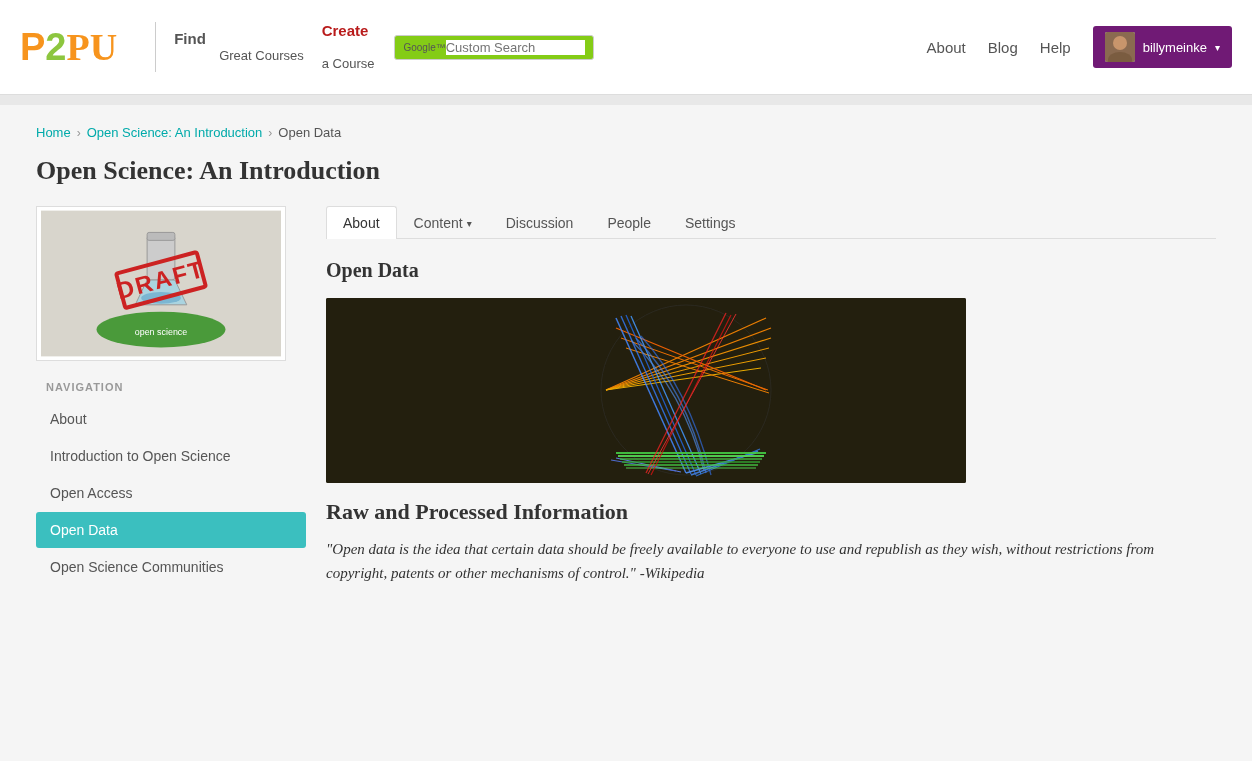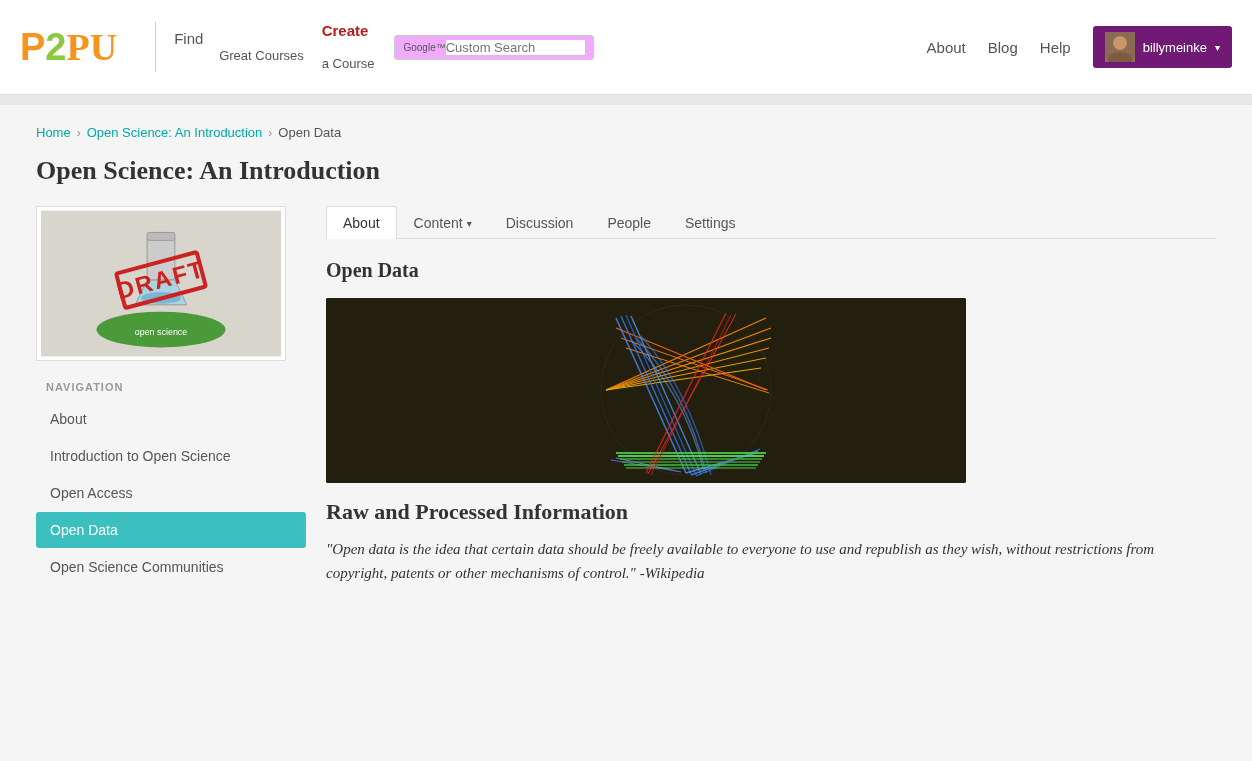--- a/index.html
+++ b/index.html
@@ -31,21 +31,21 @@
       margin: 0 18px;
     }
 
     #find-link {
       display: flex;
       flex-direction: column;
       text-decoration: none;
       line-height: 1.2;
       margin-right: 18px;
     }
-    #find-link .find-find { color: #555; font-size: 15px; font-family: Arial, sans-serif; font-weight: normal; }
+    #find-link .find-find { color: #555; font-size: 15px; font-family: Arial, sans-serif; font-weight: bold; }
     #find-link .find-sub { color: #555; font-size: 13px; font-family: Liberation Sans, sans-serif; margin-left: 45px; }
 
     #create-link {
       display: flex;
       flex-direction: column;
       text-decoration: none;
       line-height: 1.2;
       margin-right: 20px;
     }
     #create-link .create-create { color: #b91c1c; font-size: 15px; font-family: Arial, sans-serif; font-weight: bold; }
@@ -257,21 +257,21 @@
 
     
     #viz-svg { width: 100%; height: 100%; }
 
     
     #search-container {
       display: flex;
       align-items: center;
       border: 1px solid #ccc;
       border-radius: 3px;
-      background: #f0abfc;
+      background: #84cc16;
       padding: 4px 8px;
       width: 200px;
     }
     #search-container input {
       border: none;
       outline: none;
       font-size: 13px;
       color: #999;
       width: 100%;
       font-family: Arial, sans-serif;

